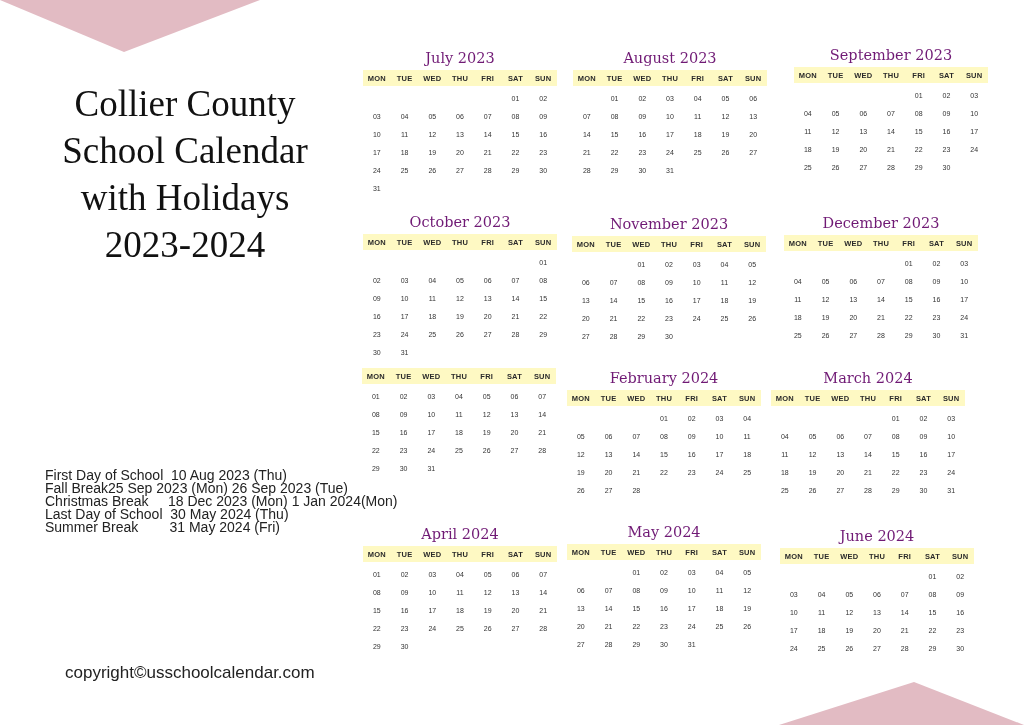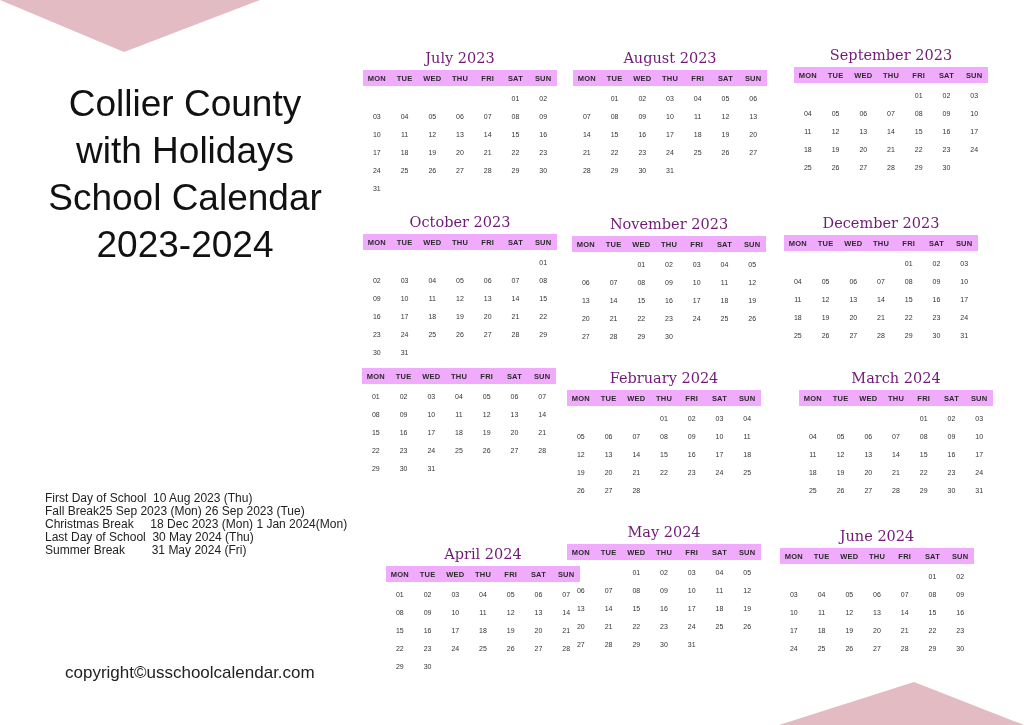--- a/index.html
+++ b/index.html
@@ -5,40 +5,40 @@
   html, body { margin: 0; padding: 0; }
   body {
     width: 1024px; height: 725px; position: relative; overflow: hidden;
     background: #ffffff; font-family: "Liberation Sans", sans-serif; color: #222;
   }
   .tri-top-shape { position:absolute; left:0; top:0; }
   .tri-bottom-shape { position:absolute; right:0; bottom:0; }
   .title {
     position: absolute; left: 30px; top: 80px; width: 310px;
     text-align: center; font-size: 37px; line-height: 47px; color: #111;
-    font-family: Liberation Sans, sans-serif; font-weight: normal;
+    font-family: Liberation Serif, serif; font-weight: normal;
   }
   .title div { white-space: nowrap; }
   .holidays {
-    position: absolute; left: 45px; top: 492px; font-size: 12px; line-height: 13px; color: #222;
+    position: absolute; left: 45px; top: 469px; font-size: 14px; line-height: 13px; color: #222;
   }
   .holidays .row { white-space: pre; }
   .copyright {
     position: absolute; left: 65px; top: 663px; font-size: 17px; color: #222;
   }
   .month {
     position: absolute; width: 194px;
   }
   .month .mname {
     text-align: center; font-family: "DejaVu Serif", serif; font-size: 14.5px; color: #701a75;
     height: 20px; line-height: 20px;
   }
   .month .hdr {
     display: grid; grid-template-columns: repeat(7, 1fr);
-    background: #f0abfc; height: 16px; align-items: center; margin-top: 2px;
+    background: #fef9c3; height: 16px; align-items: center; margin-top: 2px;
   }
   .month .hdr span {
     text-align: center; font-size: 7.5px; font-weight: bold; color: #2a2a2a; letter-spacing: 0.2px;
   }
   .month .days {
     display: grid; grid-template-columns: repeat(7, 1fr); margin-top: 4px;
   }
   .month .days span {
     text-align: center; font-size: 7px; color: #333; height: 18px; line-height: 18px;
   }
@@ -48,22 +48,22 @@
 
 <svg class="tri-top-shape" width="260" height="55" viewBox="0 0 260 55">
   <polygon points="0,0 260,0 124,52" fill="#e2bbc3"></polygon>
 </svg>
 <svg class="tri-bottom-shape" width="260" height="55" viewBox="0 0 260 55">
   <polygon points="15,55 150,12 260,55" fill="#e2bbc3"></polygon>
 </svg>
 
 <div class="title">
   <div>Collier County</div>
+  <div>School Calendar</div>
   <div>with Holidays</div>
-  <div>School Calendar</div>
   <div>2023-2024</div>
 </div>
 
 <div class="holidays">
   <div class="row">First Day of School  10 Aug 2023 (Thu)</div>
   <div class="row">Fall Break25 Sep 2023 (Mon) 26 Sep 2023 (Tue)</div>
   <div class="row">Christmas Break     18 Dec 2023 (Mon) 1 Jan 2024(Mon)</div>
   <div class="row">Last Day of School  30 May 2024 (Thu)</div>
   <div class="row">Summer Break        31 May 2024 (Fri)</div>
 </div>
@@ -443,21 +443,21 @@
         <span>21</span>
         <span>22</span>
         <span>23</span>
         <span>24</span>
         <span>25</span>
         <span>26</span>
         <span>27</span>
         <span>28</span>
       </div>
     </div>
-    <div class="month" style="left: 771px; top: 368px; margin-left: 28px;">
+    <div class="month" style="left: 771px; top: 368px;">
       <div class="mname">March 2024</div>
       <div class="hdr">
         <span>MON</span>
         <span>TUE</span>
         <span>WED</span>
         <span>THU</span>
         <span>FRI</span>
         <span>SAT</span>
         <span>SUN</span>
       </div>
@@ -492,21 +492,21 @@
         <span>24</span>
         <span>25</span>
         <span>26</span>
         <span>27</span>
         <span>28</span>
         <span>29</span>
         <span>30</span>
         <span>31</span>
       </div>
     </div>
-    <div class="month" style="left: 363px; top: 544px; margin-left: 23px;">
+    <div class="month" style="left: 363px; top: 524px;">
       <div class="mname">April 2024</div>
       <div class="hdr">
         <span>MON</span>
         <span>TUE</span>
         <span>WED</span>
         <span>THU</span>
         <span>FRI</span>
         <span>SAT</span>
         <span>SUN</span>
       </div>

